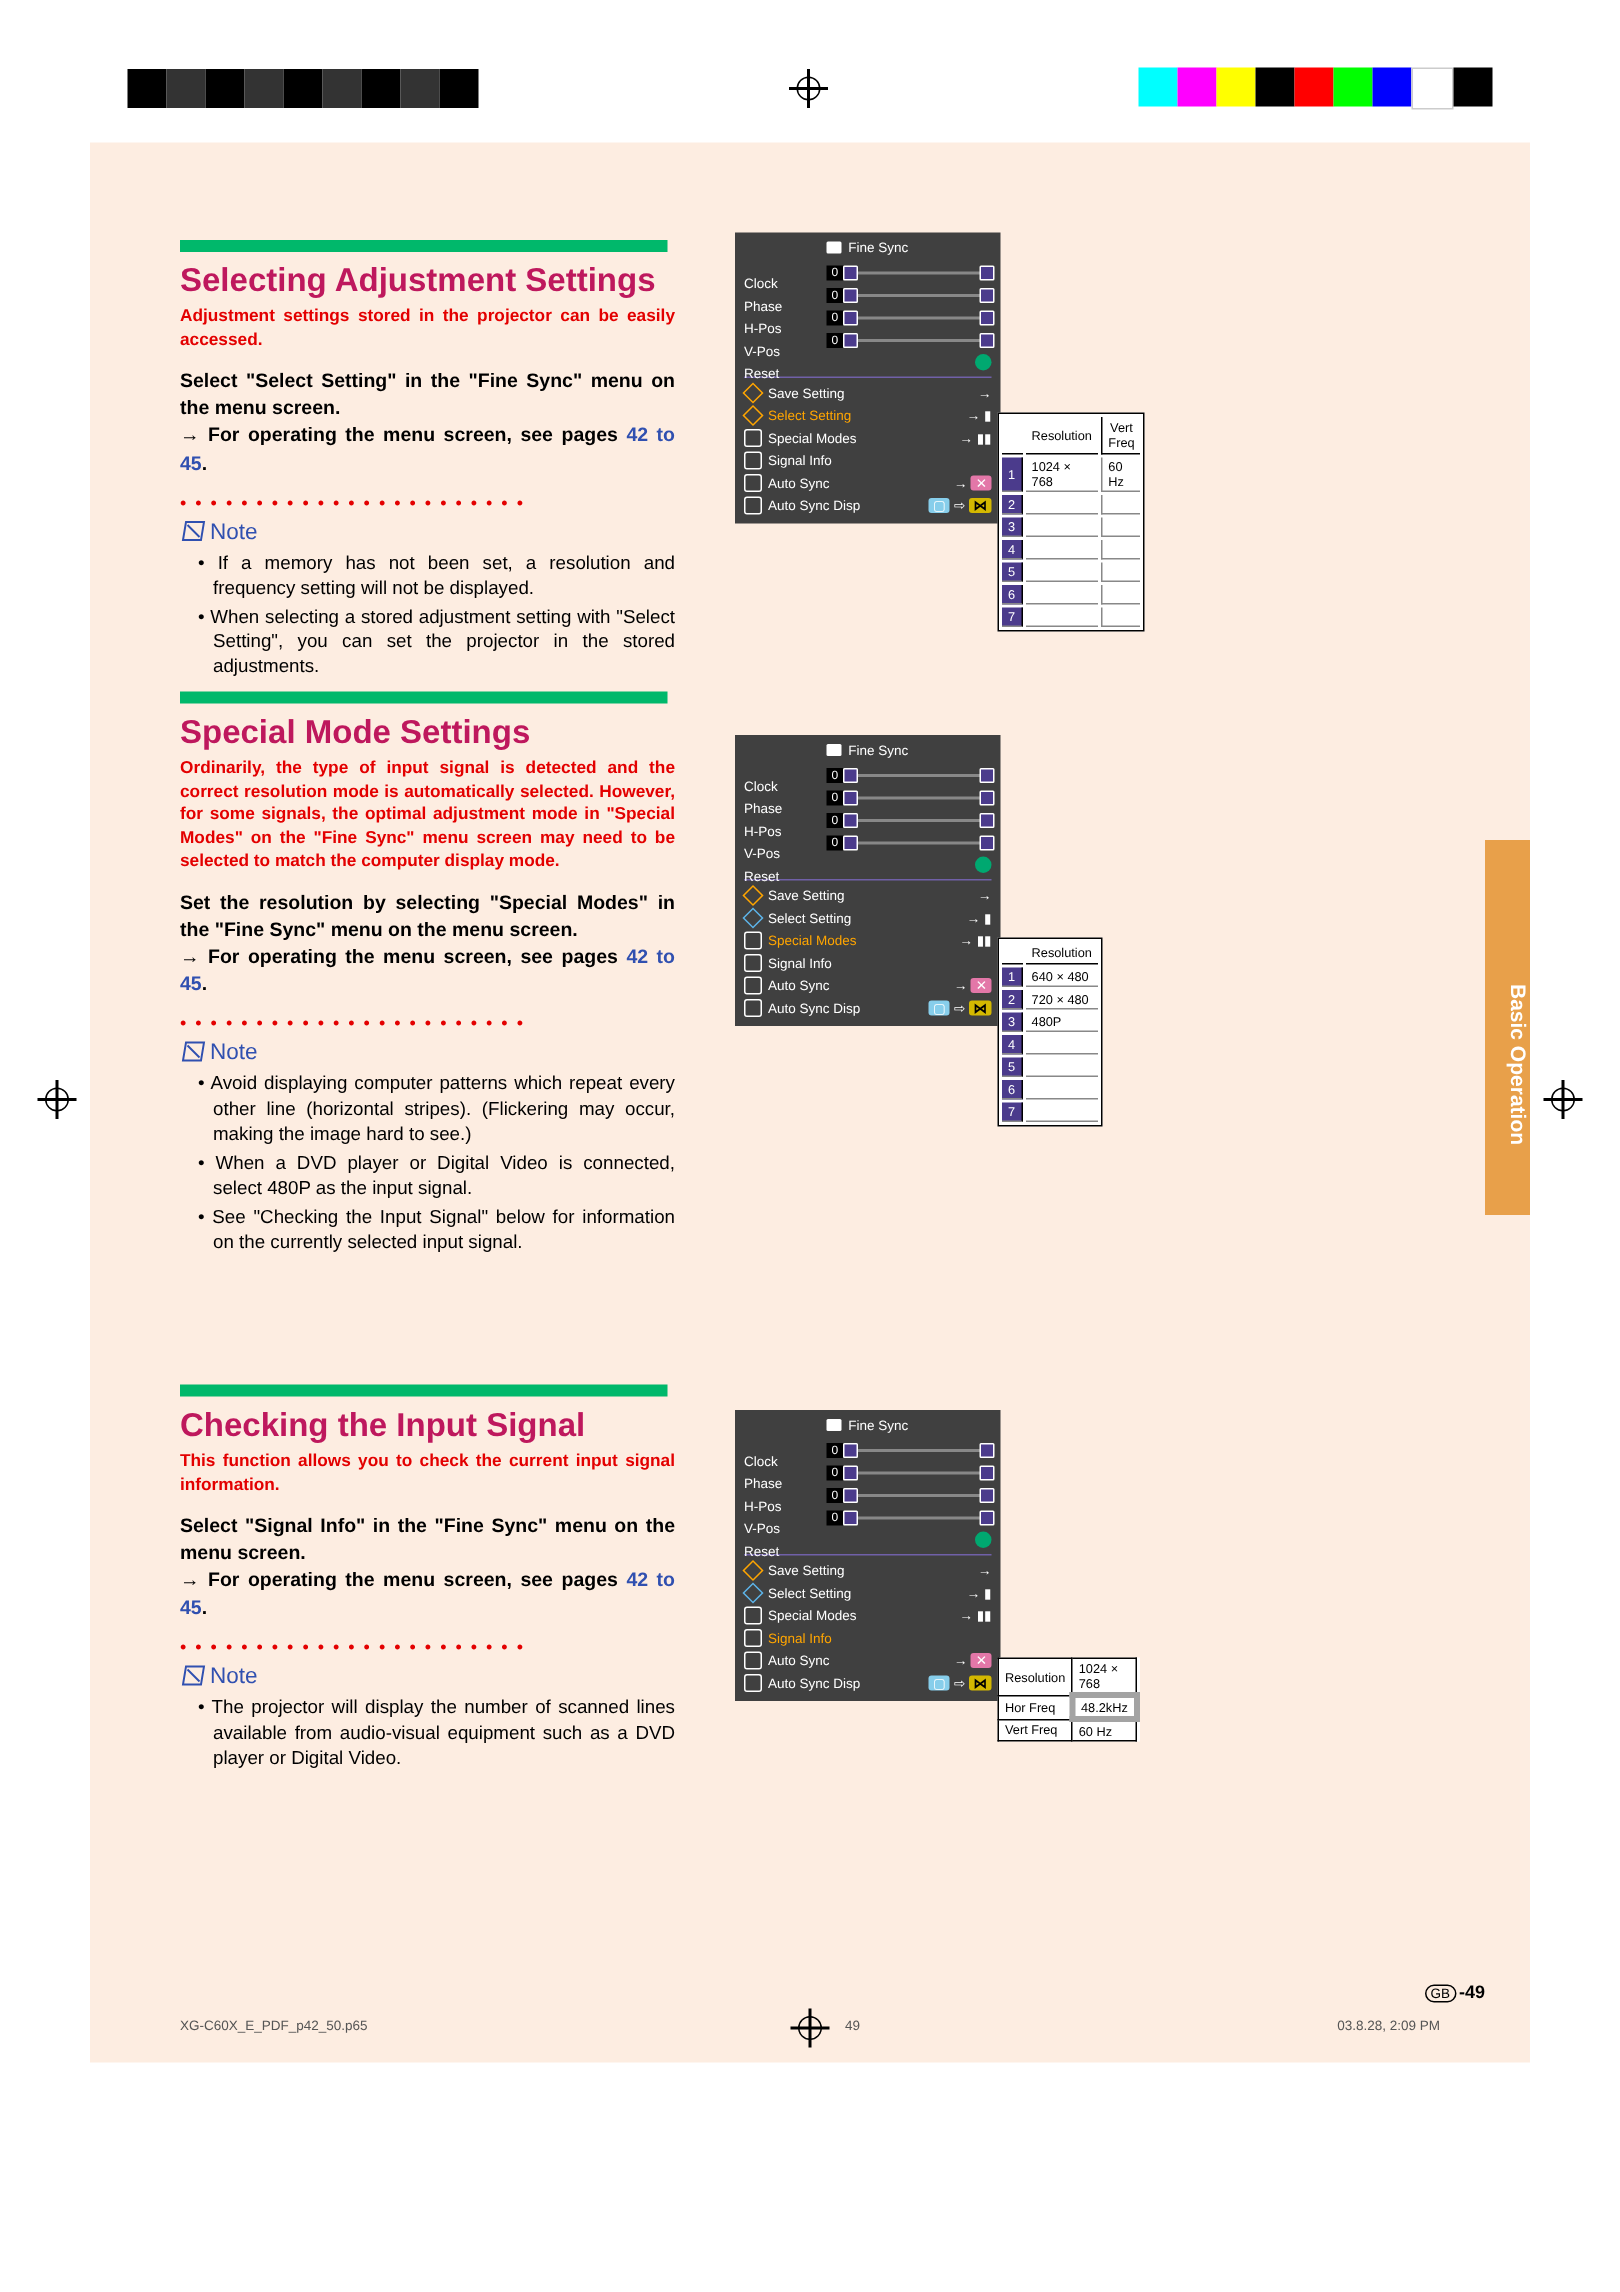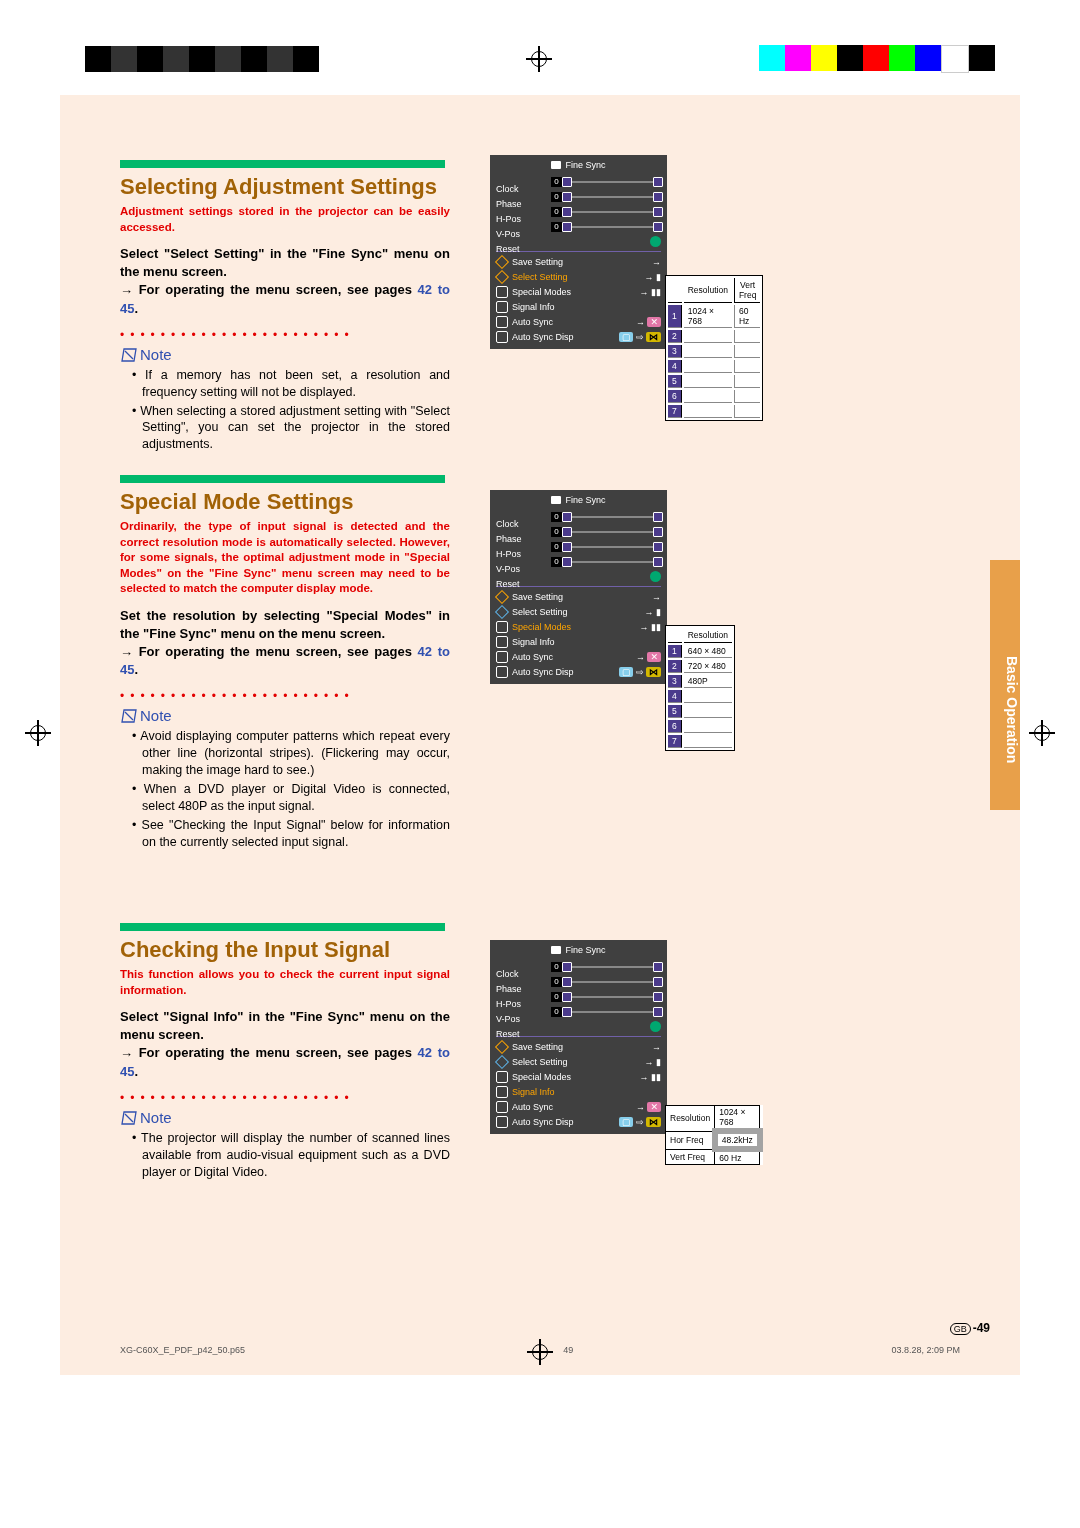--- a/index.html
+++ b/index.html
@@ -43,21 +43,21 @@
     background: #FDEDE1;
     padding: 0;
   }
   .content {
     position: absolute;
     left: 60px;
     top: 65px;
     width: 330px;
   }
   .green-bar { height: 8px; background: #00B86B; width: 325px; margin-bottom: 6px; }
-  .heading1 { color: #a16207; font-size: 22px; font-weight: bold; margin: 0 0 4px 0; }
+  .heading1 { color: #be185d; font-size: 22px; font-weight: bold; margin: 0 0 4px 0; }
   .red-intro { color: #E30000; font-size: 11.5px; font-weight: bold; line-height: 1.35; margin-bottom: 10px; text-align: justify; }
   .body-bold { font-size: 13px; font-weight: bold; line-height: 1.4; text-align: justify; }
   .arrow { font-family: sans-serif; }
   .link { color: #3050B0; }
   .dots { margin: 10px 0 4px 0; letter-spacing: 6px; font-size: 12px; color: #E30000; }
   .note-head { color: #3050B0; font-size: 15px; font-weight: normal; margin-bottom: 4px; }
   .note-head svg { vertical-align: -3px; margin-right: 2px; }
   .note-body { font-size: 12.5px; line-height: 1.35; padding-left: 22px; text-align: justify; }
   .note-body .bullet { margin-left: -10px; }
   .figure-area {
@@ -273,21 +273,21 @@
           </tr>
       <tr>
             <td class="num">7</td>
             <td></td>
             <td style="border-left:1px solid #888"></td>
           </tr>
     </tbody>
       </table>
   </div>
 
-  <div class="content" style="top:380px;">
+  <div class="content" style="top:366px;">
     <div class="green-bar"></div>
     <div class="heading1">Special Mode Settings</div>
     <div class="red-intro">Ordinarily, the type of input signal is detected and the correct resolution mode is automatically selected. However, for some signals, the optimal adjustment mode in "Special Modes" on the "Fine Sync" menu screen may need to be selected to match the computer display mode.</div>
     <div class="body-bold">
       <span>Set the resolution by selecting "Special Modes" in the "Fine Sync" menu on the menu screen.</span><br>
       <span class="arrow">→ For operating the menu screen, see pages </span><span class="link">42 to 45</span><span>.</span>
     </div>
     <div class="dots">•••••••••••••••••••••••</div>
     <div class="note-head">
       <svg width="18" height="16">
@@ -467,21 +467,21 @@
         </div>
       </div>
     <table class="res-table" style="left:175px; top:165px; border-collapse:collapse;">
       <tbody>
           <tr>
             <td style="border:1px solid #000">Resolution</td>
             <td style="border:1px solid #000">1024 × 768</td>
           </tr>
       <tr>
             <td style="border:1px solid #000">Hor Freq</td>
-            <td style="border:6px solid #a3a3a3">48.2kHz</td>
+            <td style="border:4px solid #a3a3a3">48.2kHz</td>
           </tr>
       <tr>
             <td style="border:1px solid #000">Vert Freq</td>
             <td style="border:1px solid #000">60 Hz</td>
           </tr>
     </tbody>
       </table>
   </div>
 
   <div class="section-tab">Basic Operation</div>

